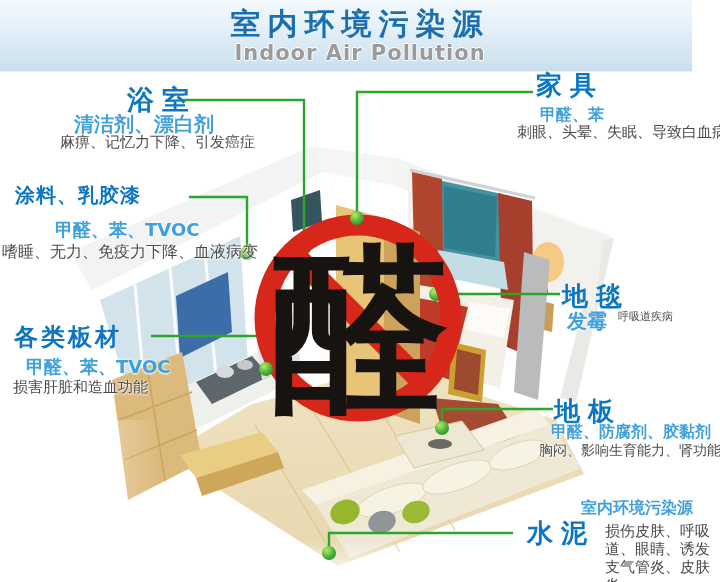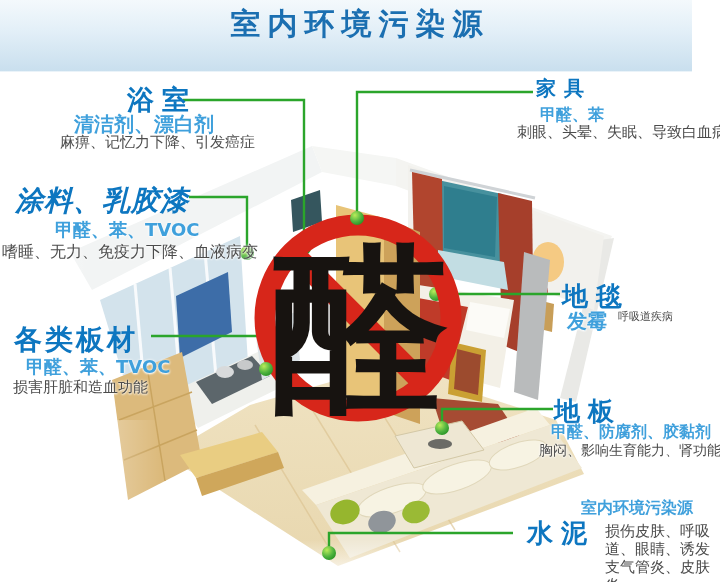--- a/index.html
+++ b/index.html
@@ -19,29 +19,29 @@
   
   .co div{position:absolute;white-space:nowrap;}
   .t{font-weight:bold;color:#0d76c0;}
   .s{font-weight:bold;color:#3fa0dc;text-shadow:0 0 3px #fff,0 1px 2px #fff;}
   .d{color:#4c4c4c;text-shadow:0 0 3px #fff,0 1px 2px #fff;}
 
   #bath-t{left:114px;top:82px;font-size:27px;letter-spacing:8px;margin-left:13px;}
   #bath-s{left:74px;top:111px;font-size:20px;}
   #bath-d{left:60px;top:133px;font-size:15px;}
 
-  #paint-t{left:15px;top:182px;font-size:28px;letter-spacing:1px;font-style:italic;}
+  #paint-t{left:15px;top:182px;font-size:20px;letter-spacing:1px;}
   #paint-s{left:55px;top:218px;font-size:18px;}
   #paint-d{left:2px;top:242px;font-size:16px;}
 
-  #board-t{left:14px;top:321px;font-size:28px;letter-spacing:3px;}
+  #board-t{left:14px;top:321px;font-size:24px;letter-spacing:3px;}
   #board-s{left:26px;top:355px;font-size:18px;}
   #board-d{left:13px;top:378px;font-size:15px;}
 
-  #furn-t{left:536px;top:75px;font-size:20px;letter-spacing:8px;}
+  #furn-t{left:536px;top:68px;font-size:26px;letter-spacing:8px;}
   #furn-s{left:540px;top:105px;font-size:16px;}
   #furn-d{left:517px;top:123px;font-size:15px;}
 
   #carp-t{left:562px;top:279px;font-size:26px;letter-spacing:8px;}
   #carp-s{left:567px;top:308px;font-size:20px;}
   #carp-d{left:618px;top:309px;font-size:11px;}
 
   #floor-t{left:554px;top:394px;font-size:26px;letter-spacing:8px;}
   #floor-s{left:551px;top:422px;font-size:16px;}
   #floor-d{left:539px;top:442px;font-size:14px;}
@@ -50,20 +50,21 @@
   #cem-t{left:527px;top:516px;font-size:26px;letter-spacing:8px;}
   #cem-d{left:605px;top:522px;font-size:15px;white-space:normal;width:118px;line-height:1.2;}
 </style>
 </head>
 <body>
 
 <div id="stage">
 
   <div class="header">
     <div class="h-title">室内环境污染源</div>
+    <div class="h-sub">Indoor Air Pollution</div>
   </div>
 
   <svg id="room" width="720" height="582" viewBox="0 0 720 582">
     <defs>
       <linearGradient id="floorG" x1="0" y1="0" x2="0" y2="1">
         <stop offset="0" stop-color="#f1e5c6"></stop>
           <stop offset="1" stop-color="#e8d7ae"></stop>
       </linearGradient>
       <radialGradient id="dotG" cx="0.35" cy="0.3" r="0.85">
         <stop offset="0" stop-color="#b9ec5a"></stop>

